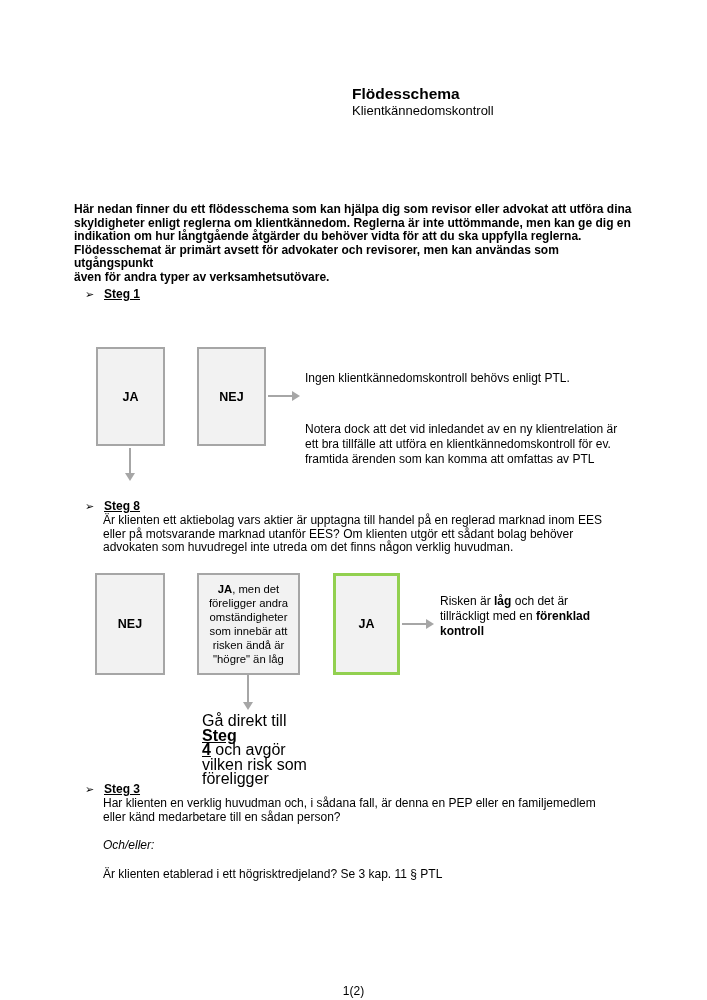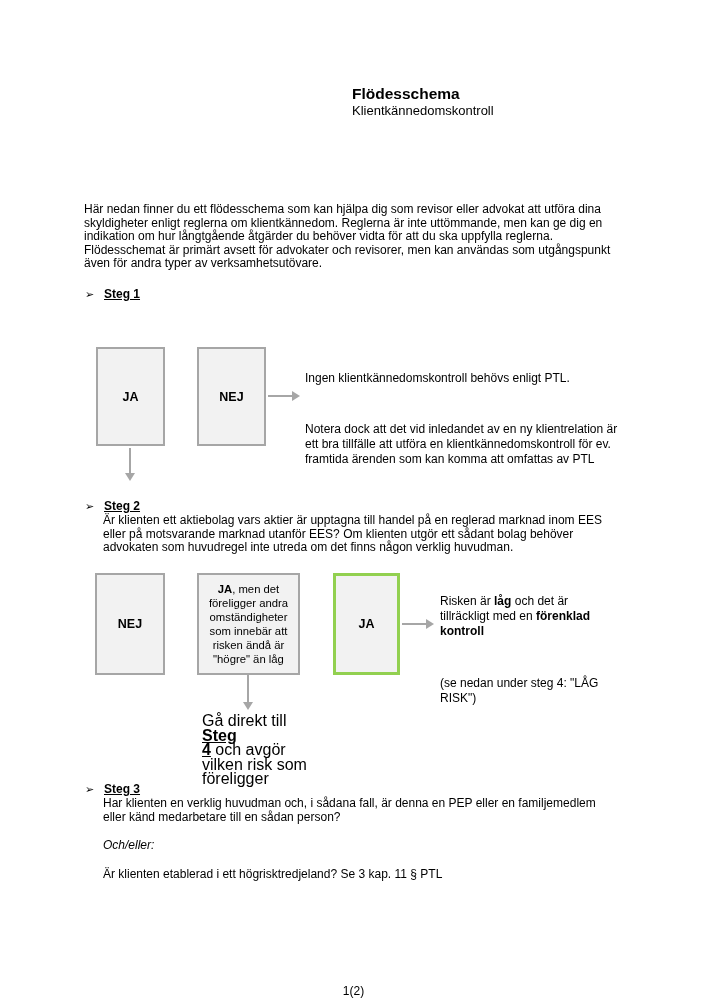--- a/index.html
+++ b/index.html
@@ -54,21 +54,21 @@
 </head>
 <body>
 
 <div class="page">
 
   <div class="abs" style="left:352px; top:84px;">
     <div class="doc-title">Flödesschema</div>
     <div class="doc-subtitle">Klientkännedomskontroll</div>
   </div>
 
-  <p class="abs text" style="left:84px; top:203px; width:560px;">Här nedan finner du ett flödesschema som kan hjälpa dig som revisor eller advokat att utföra dina
+  <p class="abs text" style="left:74px; top:203px; width:560px;font-weight:bold;">Här nedan finner du ett flödesschema som kan hjälpa dig som revisor eller advokat att utföra dina
 skyldigheter enligt reglerna om klientkännedom. Reglerna är inte uttömmande, men kan ge dig en
 indikation om hur långtgående åtgärder du behöver vidta för att du ska uppfylla reglerna.
 Flödesschemat är primärt avsett för advokater och revisorer, men kan användas som utgångspunkt
 även för andra typer av verksamhetsutövare.</p>
 
   <div class="abs step-heading" style="left:104px; top:288px;">
     <span class="bullet">➢</span>
     <span class="step-label">Steg 1</span>
   </div>
 
@@ -83,21 +83,21 @@
 
   <div class="abs result" style="left:305px; top:356px; width:345px;">
     <p>Ingen klientkännedomskontroll behövs enligt PTL.</p>
     <p class="mt">Notera dock att det vid inledandet av en ny klientrelation är
 ett bra tillfälle att utföra en klientkännedomskontroll för ev.
 framtida ärenden som kan komma att omfattas av PTL</p>
   </div>
 
   <div class="abs step-heading" style="left:104px; top:500px;">
     <span class="bullet">➢</span>
-    <span class="step-label">Steg 2</span>
+    <span class="step-label">Steg 8</span>
   </div>
   <p class="abs text" style="left:103px; top:514px; width:545px;">Är klienten ett aktiebolag vars aktier är upptagna till handel på en reglerad marknad inom EES
 eller på motsvarande marknad utanför EES? Om klienten utgör ett sådant bolag behöver
 advokaten som huvudregel inte utreda om det finns någon verklig huvudman.</p>
 
   <div class="fbox" style="left:95px; top:573px; width:70px; height:102px;">
     <span class="fbox-label">NEJ</span>
   </div>
   <div class="fbox fbox-top" style="left:197px; top:573px; width:103px; height:102px;">
     <span class="fbox-text"><b>JA</b><span>, men det
@@ -109,22 +109,20 @@
   </div>
   <div class="fbox fbox-green" style="left:333px; top:573px; width:67px; height:102px;">
     <span class="fbox-label">JA</span>
   </div>
   <div class="arrow-right" style="left:402px; top:623px; width:25px;"></div>
 
   <div class="abs result2" style="left:440px; top:579px; width:210px;">
     <p><span>Risken är </span><b>låg</b><span> och det är
 tillräckligt med en </span><b>förenklad
 kontroll</b></p>
-    <p class="mt">(se nedan under steg 4: "LÅG
-RISK")</p>
   </div>
 
   <div class="arrow-down" style="left:247px; top:675px; height:28px;"></div>
   <div class="abs goto" style="left:202px; top:714px; width:106px;"><span>Gå direkt till </span><b class="u">Steg
 4</b><span> och avgör
 vilken risk som
 föreligger</span></div>
 
   <div class="abs step-heading" style="left:104px; top:783px;">
     <span class="bullet">➢</span>

